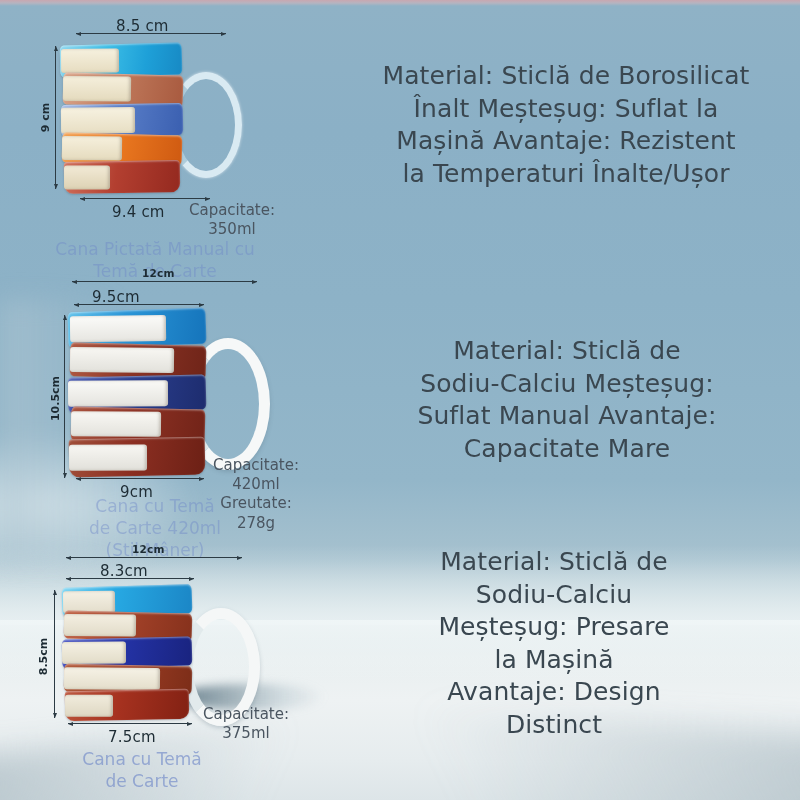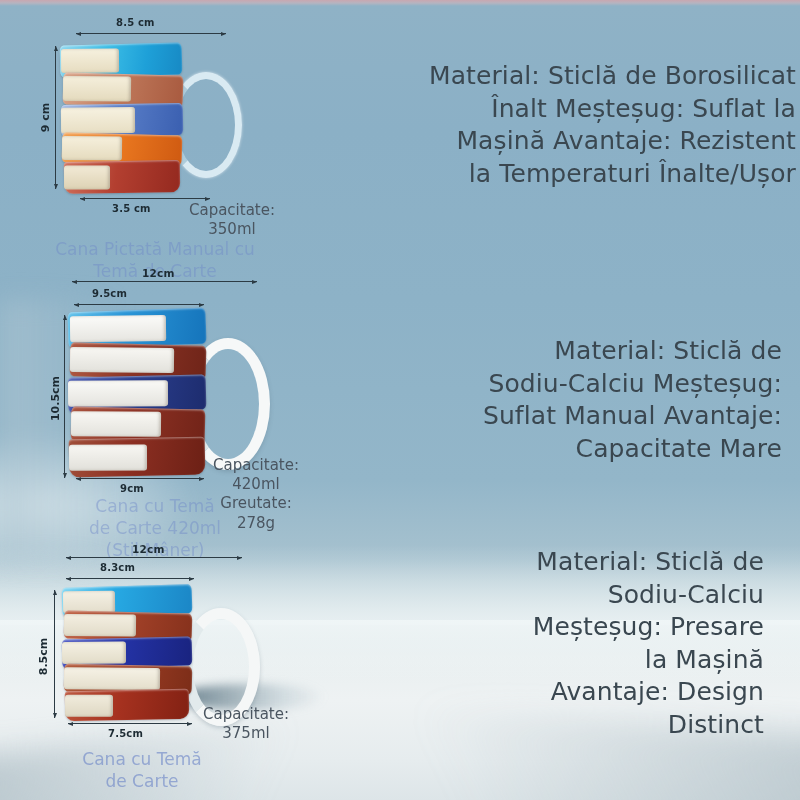--- a/index.html
+++ b/index.html
@@ -32,36 +32,36 @@
   .corner-shade{position:absolute;pointer-events:none;}
   .cs-bl{left:-40px;top:735px;width:420px;height:120px;background:linear-gradient(120deg,rgba(150,170,180,.55),rgba(150,170,180,0) 70%);transform:rotate(-6deg);filter:blur(14px);}
   .cs-br{right:-60px;top:720px;width:520px;height:140px;background:linear-gradient(60deg,rgba(150,170,180,0) 25%,rgba(146,166,176,.5));transform:rotate(4deg);filter:blur(16px);}
   .cs-ml{left:-30px;top:430px;width:230px;height:150px;background:radial-gradient(ellipse at 30% 50%,rgba(235,243,245,.75),rgba(235,243,245,0) 70%);filter:blur(10px);}
   .cs-left-band{left:0;top:300px;width:120px;height:260px;background:linear-gradient(90deg,rgba(175,198,210,.55),rgba(175,198,210,0));filter:blur(12px);}
 
   
   .spec-block{
     position:absolute;
     color:#3a4750;
-    text-align:right;
+    text-align:center;
     line-height:1.30;
     letter-spacing:.1px;
     white-space:pre-line;
   }
   .cap-note{
     position:absolute;color:#4a5560;text-align:center;line-height:1.28;
     font-size:15px;white-space:pre-line;
   }
   .watermark{
     position:absolute;text-align:center;line-height:1.30;
     color:#6d86c8;opacity:.42;white-space:pre-line;
     font-size:17px;
   }
   .dim-label{
-    position:absolute;color:#1d2b33;font-size:10px;font-weight:700;
+    position:absolute;color:#1d2b33;font-size:15px;font-weight:400;
     letter-spacing:.2px;white-space:nowrap;
   }
   .dim-label.thin{font-weight:600;font-size:10.5px;}
   .dim-v{
     position:absolute;color:#1d2b33;font-size:11px;font-weight:700;
     white-space:nowrap;transform-origin:center;
   }
   .hline{position:absolute;height:1px;background:#2c3b44;}
   .hline:before,.hline:after{
     content:"";position:absolute;top:-1.5px;width:0;height:0;
@@ -105,21 +105,21 @@
 
   <div>
 
     <div class="hline" style="left:76px;top:33px;width:150px;"></div>
     <div class="dim-label" style="left:116px;top:17px;">8.5 cm</div>
 
     <div class="vline" style="left:55px;top:46px;height:143px;"></div>
     <div class="dim-v" style="left:31px;top:111px;transform:rotate(-90deg);">9 cm</div>
 
     <div class="hline" style="left:80px;top:198px;width:130px;"></div>
-    <div class="dim-label" style="left:112px;top:203px;">3.5 cm</div>
+    <div class="dim-label" style="left:112px;top:203px;">9.4 cm</div>
 
     <div class="mug" style="left:60px;top:44px;width:190px;height:150px;">
 
       <div class="handle" style="left:110px;top:28px;width:58px;height:92px;
                   border-width:7px;border-color:rgba(222,238,245,.95);
                   border-left-color:rgba(205,228,238,.55);
                   box-shadow:0 0 3px rgba(255,255,255,.6);"></div>
 
       <div class="mug-body" style="width:124px;height:150px;">
         <div class="book" style="top:0px;width:122px;height:32px;

